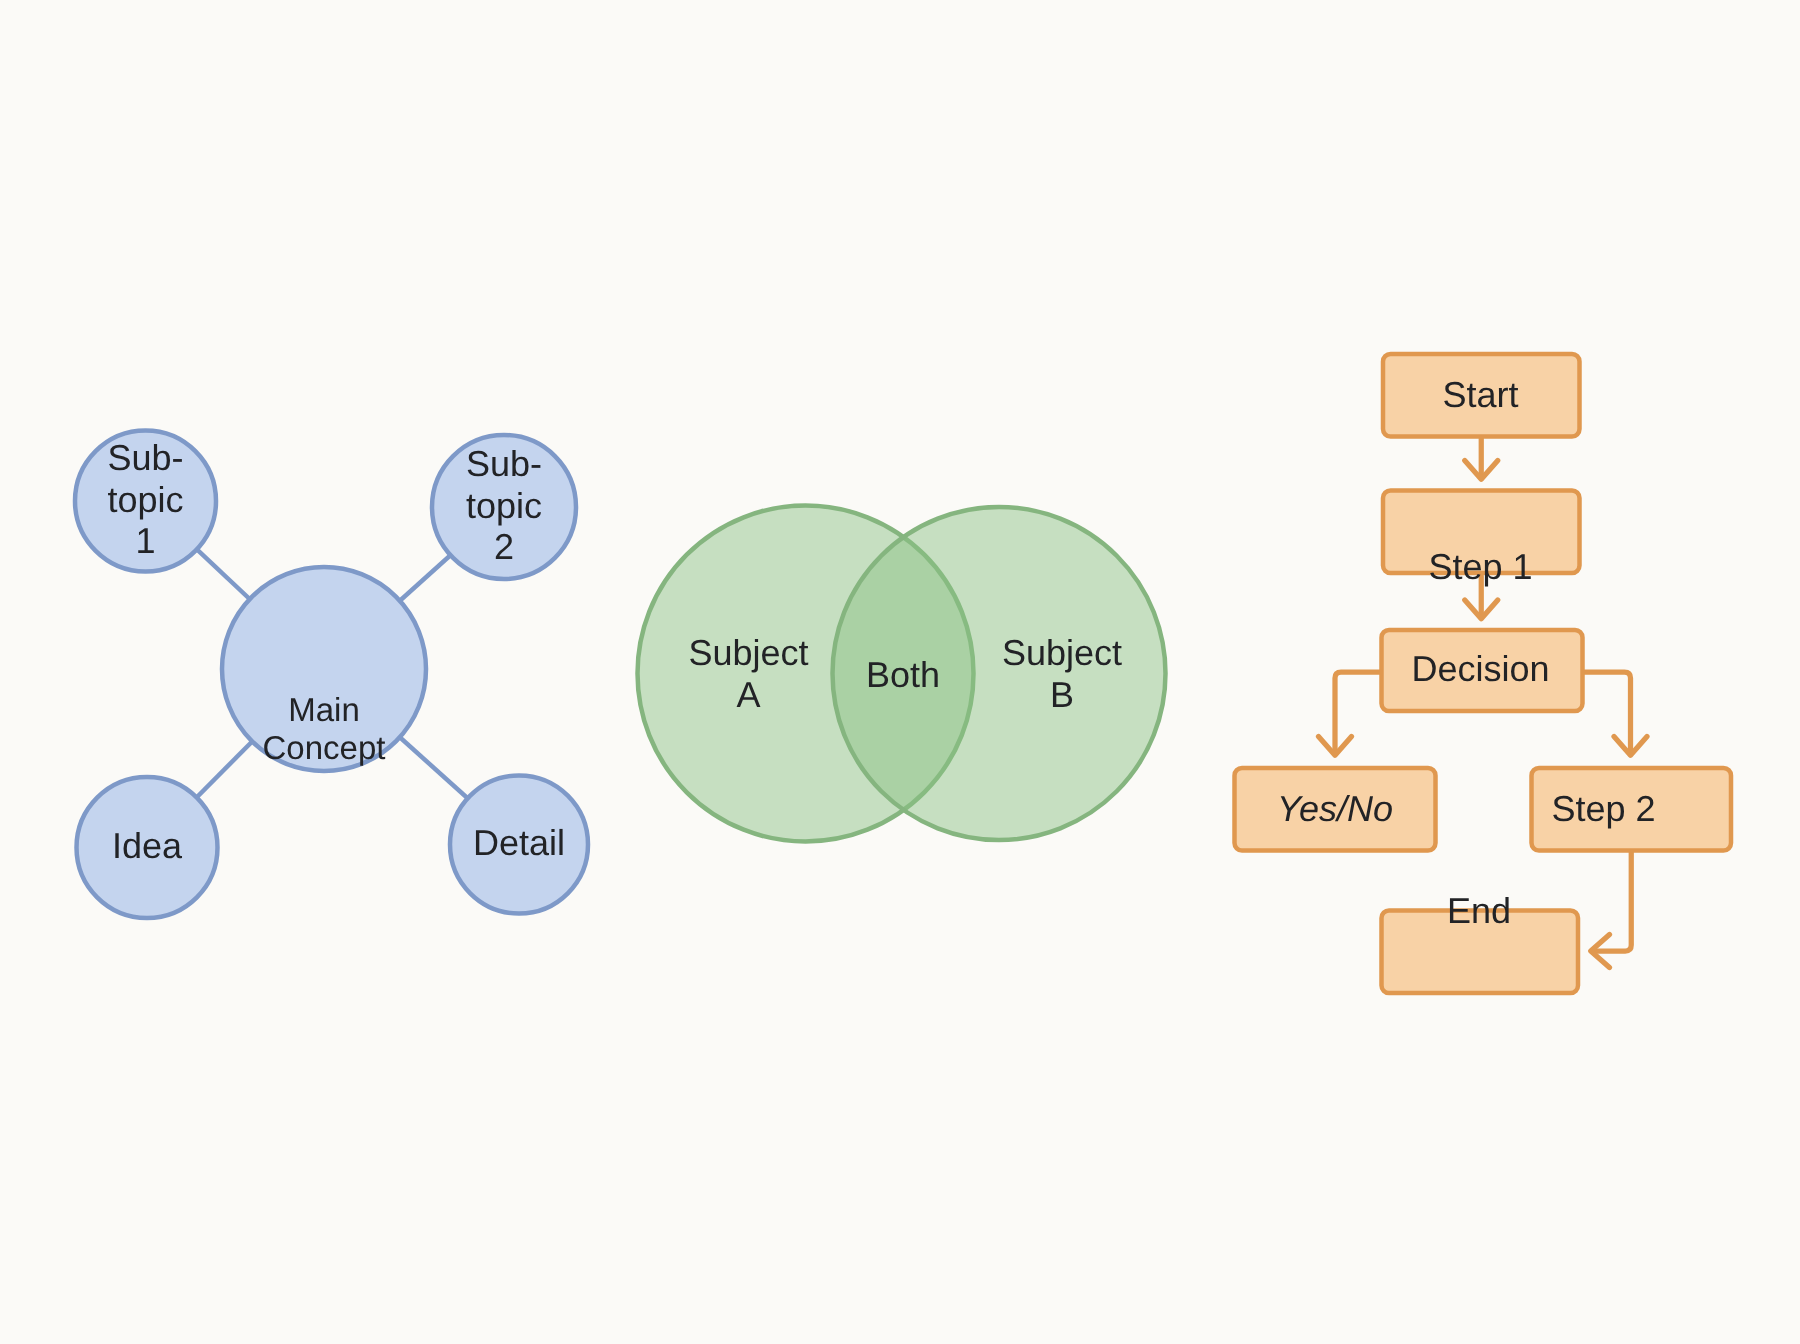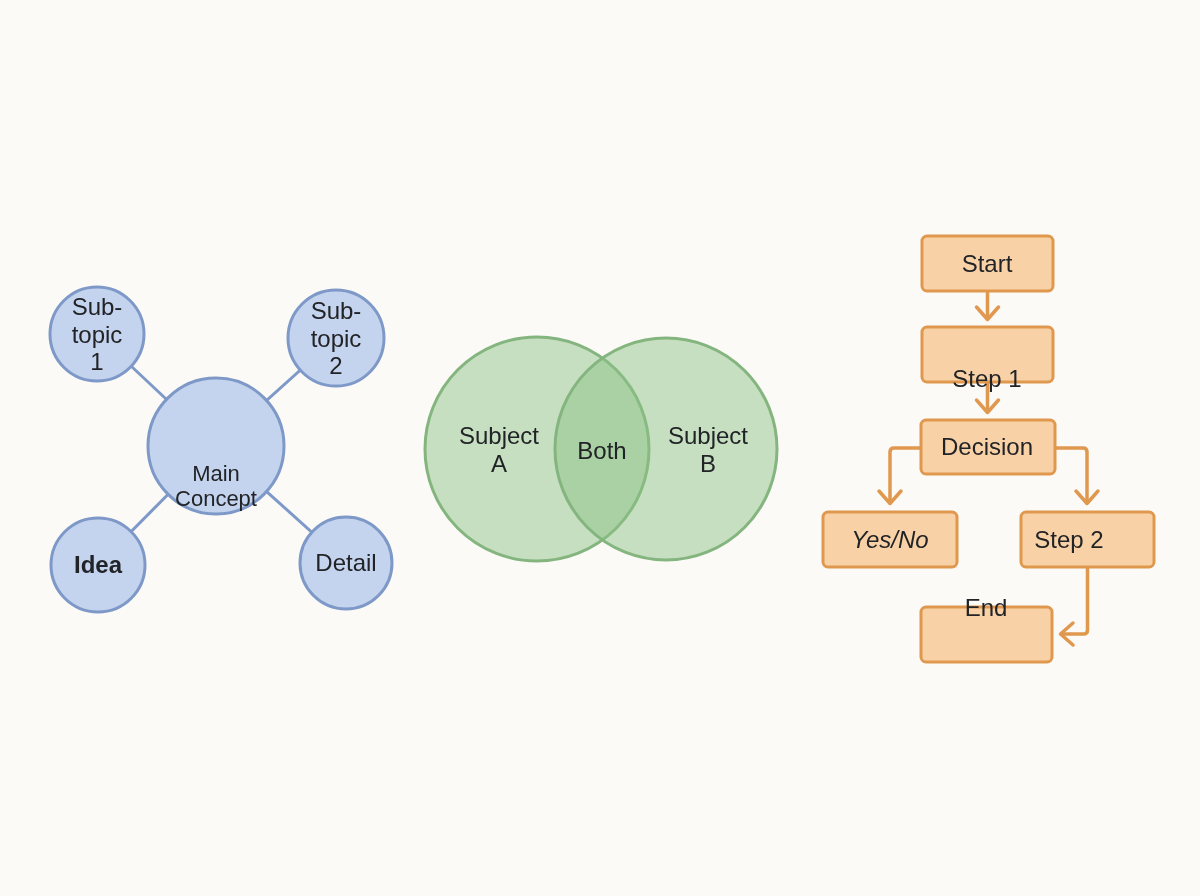--- a/index.html
+++ b/index.html
@@ -116,21 +116,21 @@
   </svg>
 
   <div class="label" style="left:97px;  top:334px;">Sub-
 topic
 1</div>
   <div class="label" style="left:336px; top:338px;">Sub-
 topic
 2</div>
   <div class="label label-lg" style="left:216px; top:446px;margin-top:40px;">Main
 Concept</div>
-  <div class="label" style="left:98px;  top:565px;font-weight:bold;">Idea</div>
+  <div class="label" style="left:98px;  top:565px;">Idea</div>
   <div class="label" style="left:346px; top:563px;">Detail</div>
 
   <div class="label" style="left:499px; top:450px;">Subject
 A</div>
   <div class="label" style="left:602px; top:451px;">Both</div>
   <div class="label" style="left:708px; top:450px;">Subject
 B</div>
 
   <div class="label" style="left:987px;  top:264px;">Start</div>
   <div class="label" style="left:987px;  top:355px;margin-top:24px;">Step 1</div>

